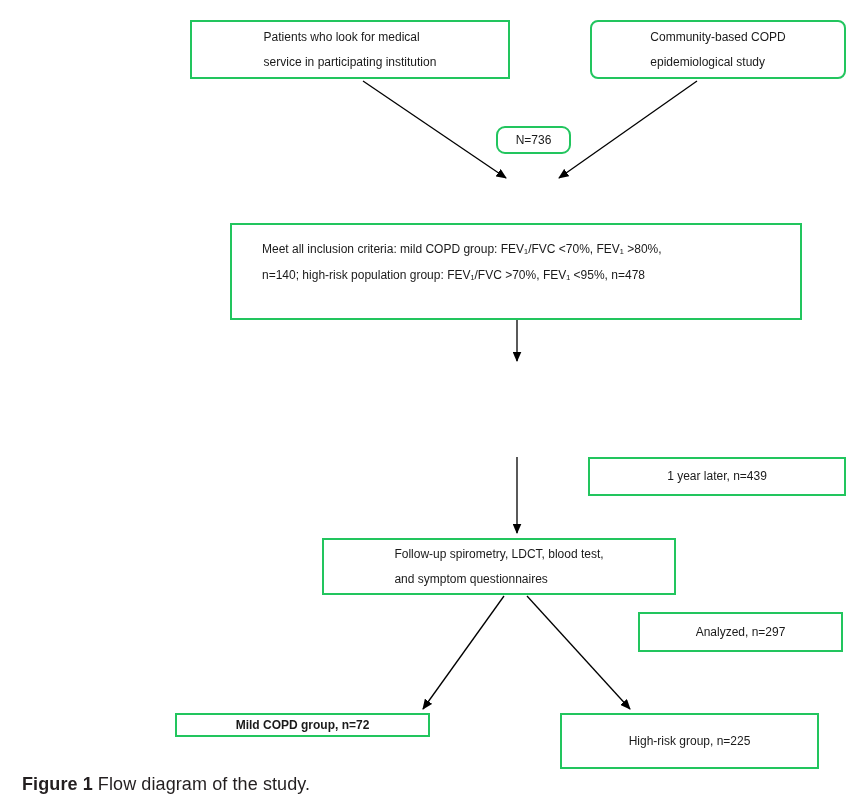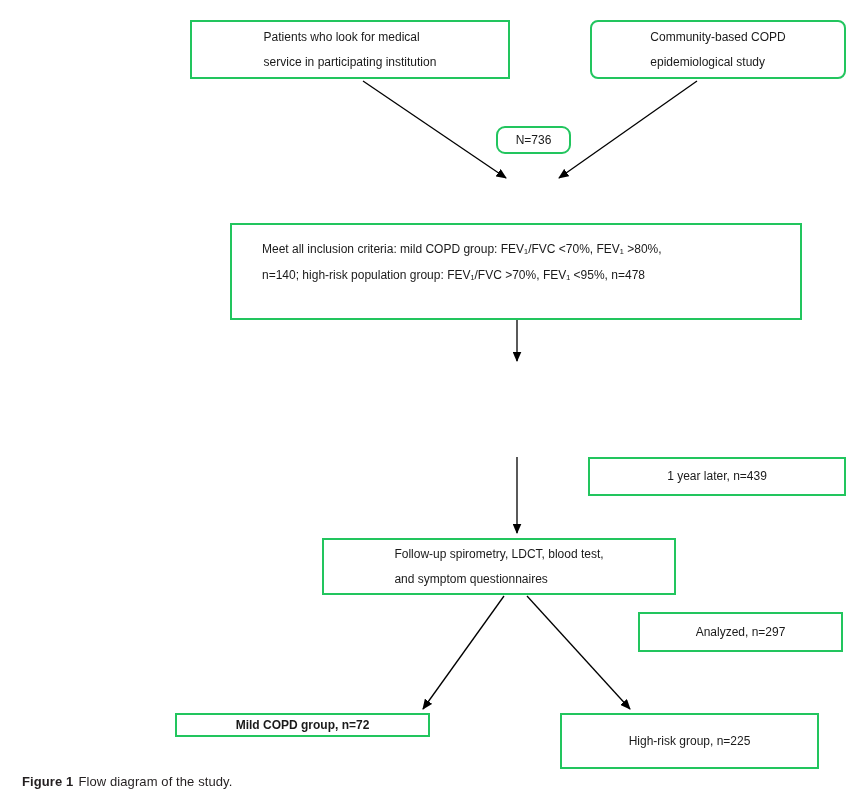--- a/index.html
+++ b/index.html
@@ -57,21 +57,21 @@
   .n-oneyear   { left: 588px; top: 457px; width: 258px; height: 39px; }
   .n-followup  { left: 322px; top: 538px; width: 354px; height: 57px; }
   .n-analyzed  { left: 638px; top: 612px; width: 205px; height: 40px; }
   .n-mild      { left: 175px; top: 713px; width: 255px; height: 24px; font-weight: bold; }
   .n-highrisk  { left: 560px; top: 713px; width: 259px; height: 56px; }
 
   .figure-caption {
     position: absolute;
     left: 22px;
     top: 774px;
-    font-size: 13px;
+    font-size: 18px;
     color: #231f20;
     letter-spacing: 0.1px;
   }
   .figure-caption .cap-label {
     font-weight: bold;
     margin-right: 5px;
   }
 </style>
 </head>
 <body>

